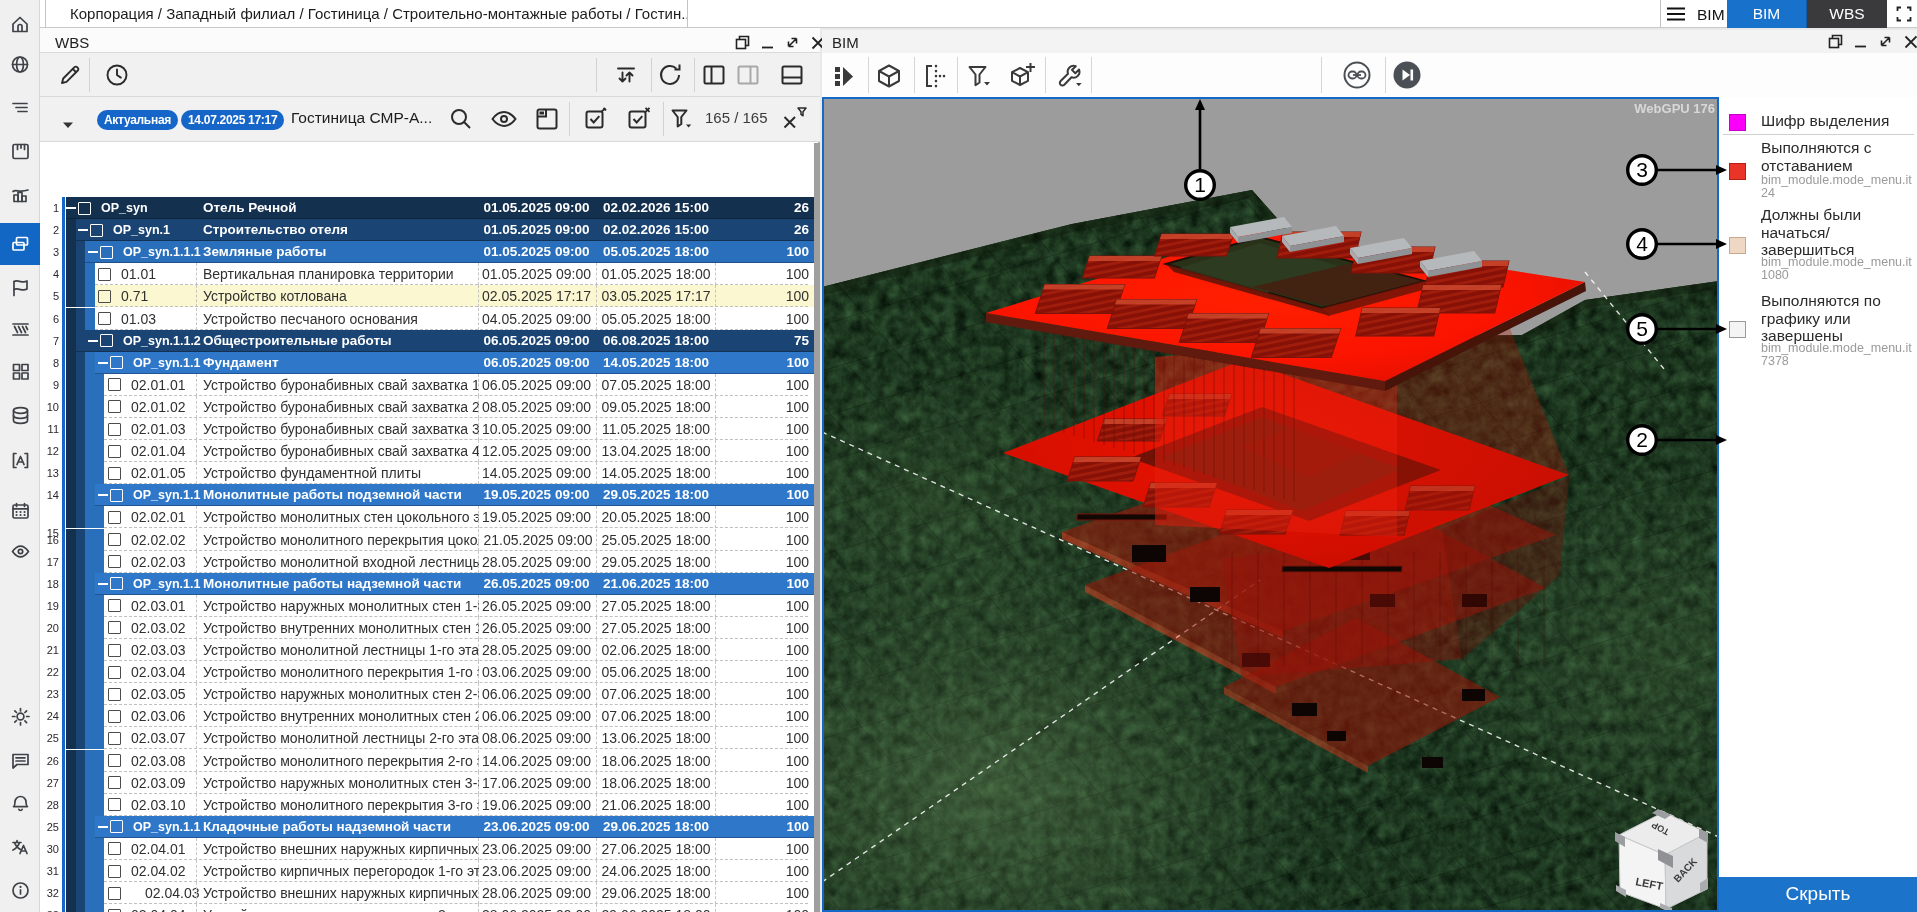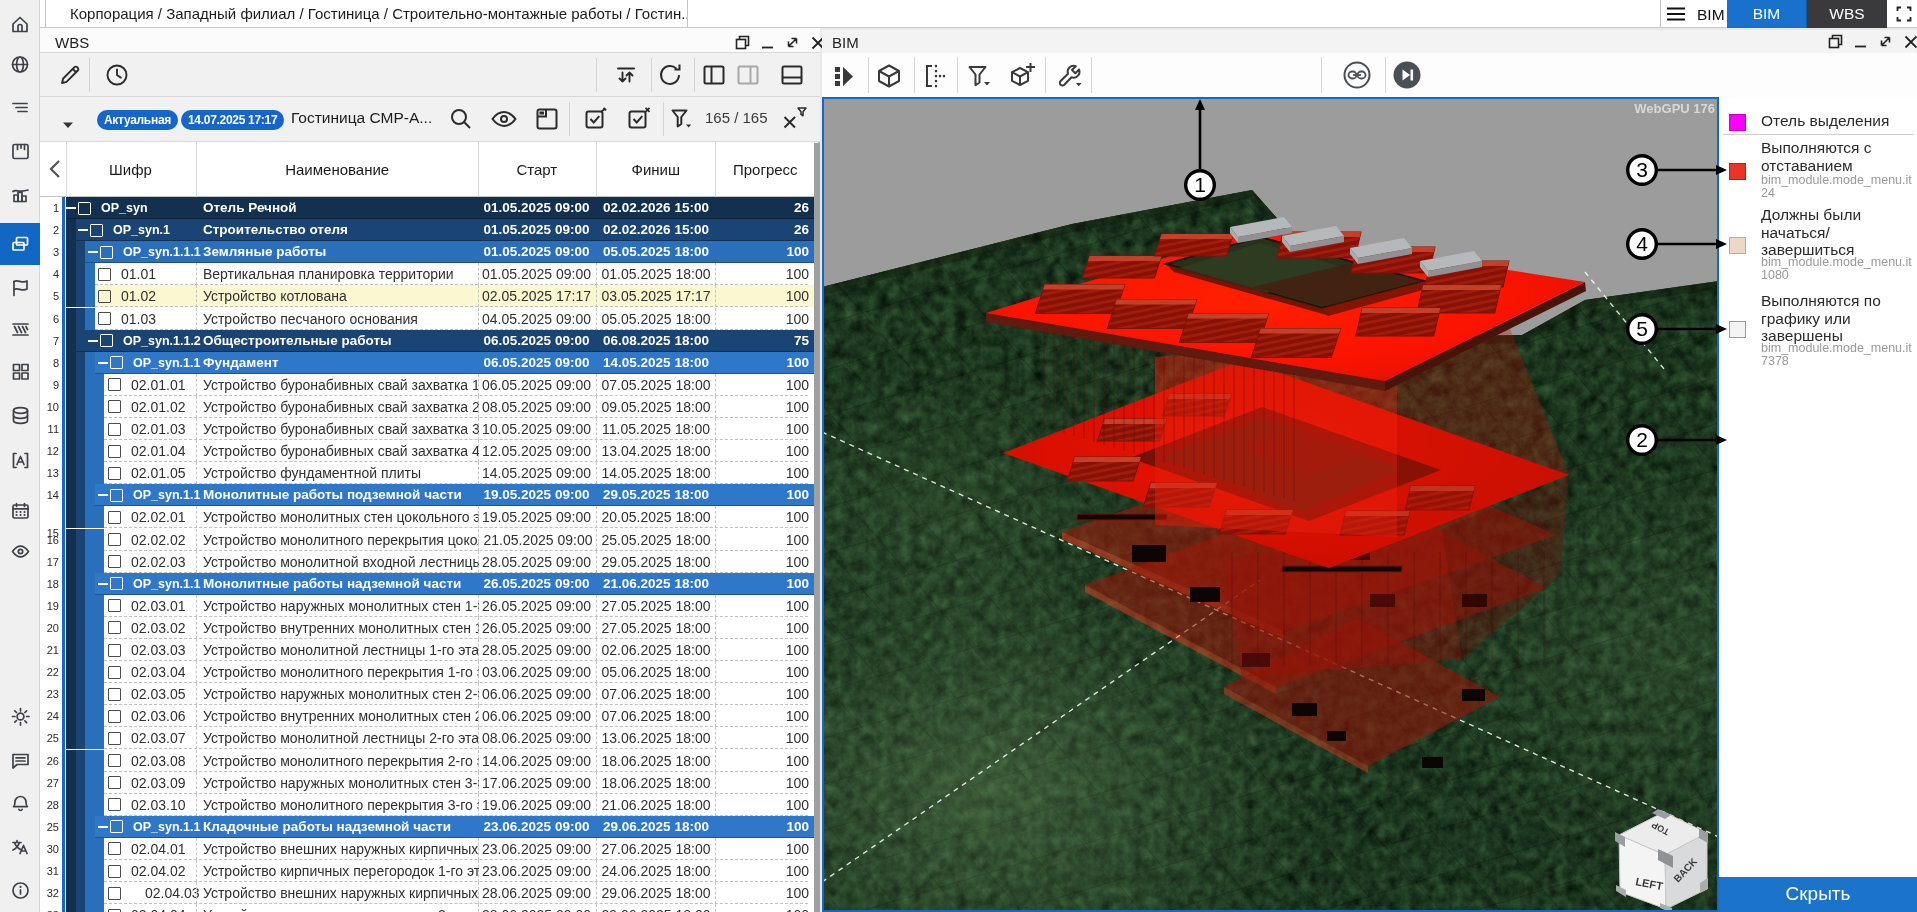--- a/index.html
+++ b/index.html
@@ -249,35 +249,20 @@
             <path d="M3.5 4.5h14l-5.2 6.5v7l-3.6 2.5v-9.5Z" fill="none" stroke="#2b2b2b" stroke-width="2" stroke-linejoin="round"></path>
             <path d="M17 18.5l2.6 3 2.6-3" fill="#2b2b2b" stroke="none"></path>
           </svg></div>
  <div id="wcount">165 / 165</div>
  <div class="ticn" style="left:740px;top:8px"><svg width="30" height="28" viewBox="0 0 30 28" style="">
             <path d="M4.5 12 15 22.5M15 12 4.5 22.5" stroke="#2b2b2b" stroke-width="2"></path>
             <path d="M18 3h8l-3 3.8v4l-2-1.4V6.8Z" fill="none" stroke="#2b2b2b" stroke-width="1.5" stroke-linejoin="round"></path>
           </svg></div>
 </div>
 
-<div id="whead">
- <div class="ticn" style="left:7px;top:17px"><svg width="16" height="20" viewBox="0 0 16 20" style="">
-            <path d="M12 2 4 10l8 8" fill="none" stroke="#555" stroke-width="2.2"></path>
-          </svg></div>
- <i class="hvs" style="left:26px"></i>
- <span class="hc" style="left:26px;width:129px">Шифр</span>
- <i class="hvs" style="left:155.7px"></i>
- <span class="hc" style="left:155.7px;width:283px">Наименование</span>
- <i class="hvs" style="left:438.3px"></i>
- <span class="hc" style="left:438.3px;width:117px">Старт</span>
- <i class="hvs" style="left:555.8px"></i>
- <span class="hc" style="left:555.8px;width:120px">Финиш</span>
- <i class="hvs" style="left:675.3px"></i>
- <span class="hc" style="left:675.3px;width:100px">Прогресс</span>
-</div>
  <div id="wbody">
         <div class="gn" style="top:0.0px">1</div>
         <div class="rb" style="top:0.0px">
           <i class="bg" style="left:26.0px;width:747.5px;background:#14304f"></i>
           <i class="mn" style="left:26px"></i>
           <i class="cbw" style="left:38px"></i>
           <span class="tc b" style="left:61px;font-size:12.5px">OP_syn</span>
           <span class="tn b" style="left:163px;width:274px">Отель Речной</span>
           <span class="td b" style="left:438px;width:117px">01.05.2025 09:00</span>
           <span class="td b" style="left:556px;width:120px">02.02.2026 15:00</span>
@@ -326,21 +311,21 @@
           <i class="vs" style="left:675.3px"></i>
           <i class="hs" style="left:54.5px"></i>
         </div>
         <div class="gn" style="top:88.4px">5</div>
         <div class="rw" style="top:88.4px">
           <i class="bd" style="left:26.0px;width:9.5px;background:#14304f"></i>
           <i class="bd" style="left:35.5px;width:9.5px;background:#1a4473"></i>
           <i class="bd" style="left:45.0px;width:9.5px;background:#2a6fbb"></i>
           <i class="bg" style="left:54.5px;width:719.0px;background:#fbf7d0"></i>
           <i class="cby" style="left:58px"></i>
-          <span class="tc d" style="left:81px">01.02</span>
+          <span class="tc d" style="left:81px">0.71</span>
           <span class="tn d" style="left:163px;width:276px">Устройство котлована</span>
           <span class="td d" style="left:438px;width:117px">02.05.2025 17:17</span>
           <span class="td d" style="left:556px;width:120px">03.05.2025 17:17</span>
           <span class="tp d">100</span>
           <i class="vs" style="left:155.7px"></i>
           <i class="vs" style="left:438.3px"></i>
           <i class="vs" style="left:555.8px"></i>
           <i class="vs" style="left:675.3px"></i>
           <i class="hs" style="left:54.5px"></i>
         </div>
@@ -1188,21 +1173,21 @@
 <polygon points="878.0,786.0 886.0,781.0 886.0,792.0 878.0,795.0" fill="#aaacae"></polygon>
 <text x="813" y="788" font-size="11" transform="rotate(11 813 788)">LEFT</text>
 <text x="856" y="786" font-size="10" transform="rotate(-47 856 786)">BACK</text>
 <text x="848" y="733" font-size="9" transform="rotate(-152 848 733)">TOP</text>
 </g>
 <text x="893" y="16" text-anchor="end" font-size="13" font-weight="bold" fill="rgba(235,235,235,0.75)" font-family="Liberation Sans, sans-serif">WebGPU 176</text>
 <rect x="1" y="1" width="895" height="813" fill="none" stroke="#1468c8" stroke-width="2"></rect>
 </svg></div>
 <div id="legend">
  <div class="sw" style="left:10px;top:17px;background:#fa00fa;border-color:#c800c8"></div>
- <div class="lt" style="left:42px;top:15px">Отель выделения</div>
+ <div class="lt" style="left:42px;top:15px">Шифр выделения</div>
  <div style="position:absolute;left:4px;top:37px;width:191px;border-top:1px solid #cfcfcf"></div>
  <div class="lt" style="left:42px;top:42px">Выполняются с<br>отставанием</div>
  <div class="sw" style="left:10px;top:66px;background:#ea3428;border-color:#b51f14"></div>
  <div class="ls" style="left:42px;top:77px">bim_module.mode_menu.it<br>24</div>
  <div class="lt" style="left:42px;top:109px">Должны были<br>начаться/<br>завершиться</div>
  <div class="sw" style="left:10px;top:140px;background:#eed7c3;border-color:#c9a98d"></div>
  <div class="ls" style="left:42px;top:159px">bim_module.mode_menu.it<br>1080</div>
  <div class="lt" style="left:42px;top:195px">Выполняются по<br>графику или<br>завершены</div>
  <div class="sw" style="left:10px;top:224px;background:#f4f4f4;border-color:#9a9a9a"></div>
  <div class="ls" style="left:42px;top:245px">bim_module.mode_menu.it<br>7378</div>

